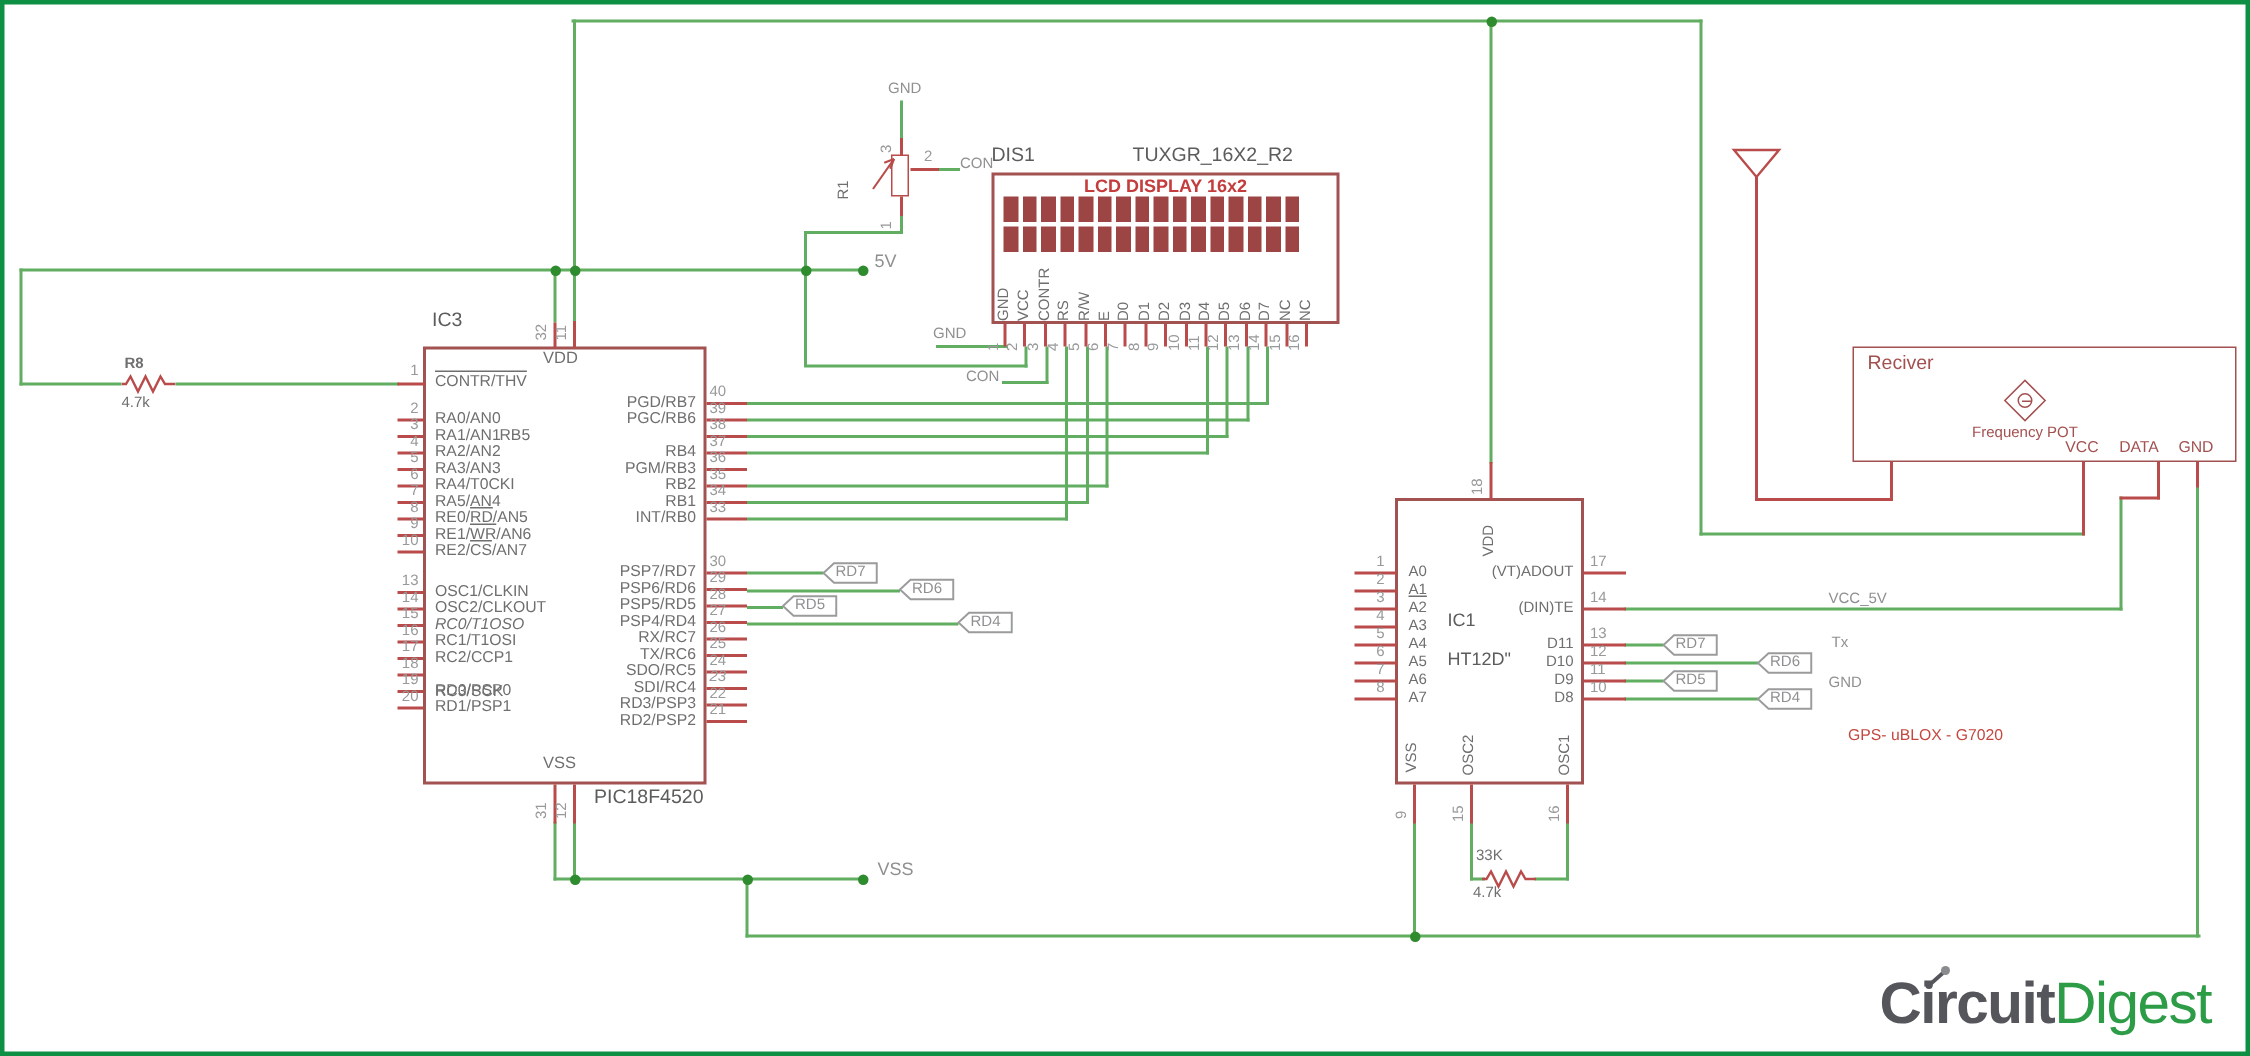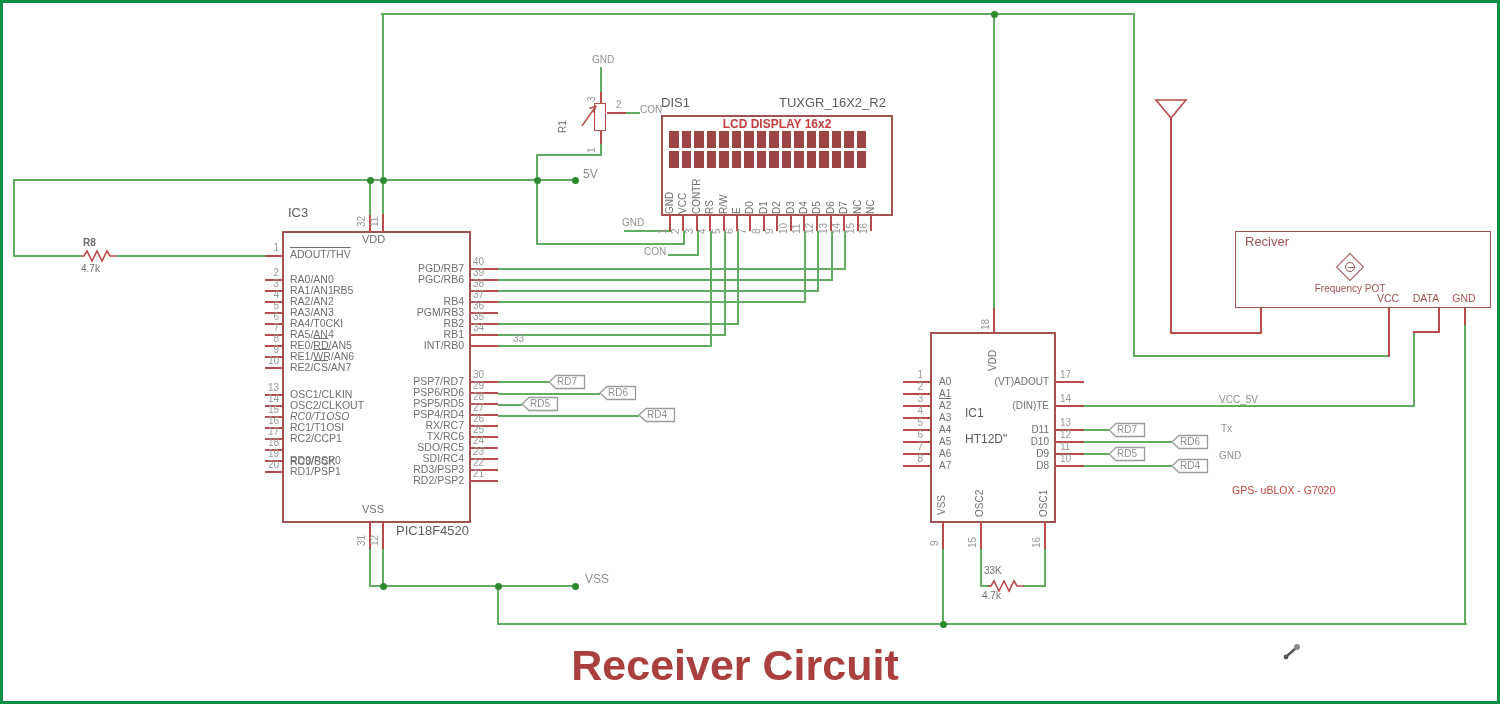--- a/index.html
+++ b/index.html
@@ -40,21 +40,21 @@
   <div class="rbox" style="left:591px;top:100px;width:12px;height:28px;border-color:#b94b4b;"></div>
   <div class="rbox" style="left:1337px;top:254px;width:20px;height:20px;transform:rotate(45deg);"></div>
   <div class="rbox" style="left:1342px;top:259px;width:10px;height:10px;border-radius:50%;"></div>
   <div class="abs" style="left:1344.5px;top:263.5px;width:6px;height:1.5px;background:#a35050;"></div>
 
   <div class="t ref" style="left:285px;top:203px;">IC3</div>
   <div class="t ref" style="left:393px;top:521px;">PIC18F4520</div>
   <div class="t nm" style="left:359px;top:230px;font-size:11px;">VDD</div>
   <div class="t nm" style="left:359px;top:500px;font-size:11px;">VSS</div>
   <div class="t ref" style="left:658px;top:93px;">DIS1</div>
-  <div class="t ref" style="left:752px;top:93px;margin-left:24px;">TUXGR_16X2_R2</div>
+  <div class="t ref" style="left:752px;top:93px;">TUXGR_16X2_R2</div>
   <div class="lcd-title">LCD DISPLAY 16x2</div>
   <div class="t ref" style="left:962px;top:404px;font-size:12px;">IC1</div>
   <div class="t ref" style="left:962px;top:430px;font-size:12px;">HT12D"</div>
 
   <div class="t rtext" style="left:1242px;top:232px;font-size:13px;">Reciver</div>
   <div class="t rtext" style="left:1307px;top:279px;width:80px;text-align:center;font-size:10px;">Frequency POT</div>
   <div class="t rtext" style="left:1363px;top:289px;width:44px;text-align:center;font-size:10.5px;">VCC</div>
   <div class="t rtext" style="left:1401px;top:289px;width:44px;text-align:center;font-size:10.5px;">DATA</div>
   <div class="t rtext" style="left:1439px;top:289px;width:44px;text-align:center;font-size:10.5px;">GND</div>
 
@@ -68,21 +68,23 @@
   <div class="t net" style="left:637px;top:100px;">CON</div>
   <div class="t net2" style="left:580px;top:165px;">5V</div>
   <div class="t net" style="left:619px;top:213px;">GND</div>
   <div class="t net" style="left:641px;top:242px;">CON</div>
   <div class="t net2" style="left:582px;top:570px;">VSS</div>
   <div class="t net" style="left:1216px;top:390px;">VCC_5V</div>
   <div class="t net" style="left:1218px;top:419px;">Tx</div>
   <div class="t net" style="left:1216px;top:446px;">GND</div>
   <div class="t" style="left:1229px;top:481px;font-size:10.5px;color:#c4473f;">GPS- uBLOX - G7020</div>
 
-  <div id="title">Receiver Circuit</div>
+  <div id="logo">
+    <span class="lg-gray">Circuit</span><span class="lg-green">Digest</span>
+  </div>
   <div class="abs" style="left:1279px;top:638px;width:22px;height:20px;">
     <svg width="22" height="20">
       <line x1="5" y1="15" x2="14" y2="7" stroke="#55565b" stroke-width="2.5"></line>
       <circle cx="4" cy="16" r="2.4" fill="#55565b"></circle>
       <circle cx="15" cy="6" r="3" fill="#8a8b8e"></circle>
     </svg>
   </div>
 
   <div id="gen" class="abs" style="left:0;top:0;width:1500px;height:704px;">
       <div class="abs" style="left: 378px; top: 10px; width: 754px; height: 2px; background: rgb(97, 173, 97);"></div>
@@ -184,21 +186,21 @@
           <line x1="17" y1="7" x2="10.5" y2="9.5" stroke="#b94b4b" stroke-width="1.4"></line>
           <line x1="17" y1="7" x2="14.5" y2="13.5" stroke="#b94b4b" stroke-width="1.4"></line>
         </svg>
       </div>
       <div class="abs" style="left: 1151px; top: 95px; width: 34px; height: 22px;">
         <svg width="34" height="22" style="display:block">
           <polygon points="2,2 32,2 17,20" fill="none" stroke="#b94b4b" stroke-width="1.6"></polygon>
         </svg>
       </div>
       <div class="t num" style="left: 245px; top: 238px; width: 31px; text-align: right;">1</div>
-      <div class="t nm" style="left: 287px; top: 245px;"><span class="ov">ADOUT/THV</span></div>
+      <div class="t nm" style="left: 287px; top: 245px;"><span class="ov">CONTR/THV</span></div>
       <div class="abs" style="left: 262px; top: 276px; width: 17px; height: 2px; background: rgb(185, 75, 75);"></div>
       <div class="t num" style="left: 245px; top: 263px; width: 31px; text-align: right;">2</div>
       <div class="t nm" style="left: 287px; top: 270px;"><span>RA0/AN0</span></div>
       <div class="abs" style="left: 262px; top: 287px; width: 17px; height: 2px; background: rgb(185, 75, 75);"></div>
       <div class="t num" style="left: 245px; top: 274px; width: 31px; text-align: right;">3</div>
       <div class="t nm" style="left: 287px; top: 281px;"><span>RA1/AN1</span></div>
       <div class="abs" style="left: 262px; top: 298px; width: 17px; height: 2px; background: rgb(185, 75, 75);"></div>
       <div class="t num" style="left: 245px; top: 285px; width: 31px; text-align: right;">4</div>
       <div class="t nm" style="left: 287px; top: 292px;"><span>RA2/AN2</span></div>
       <div class="abs" style="left: 262px; top: 309px; width: 17px; height: 2px; background: rgb(185, 75, 75);"></div>
@@ -258,21 +260,21 @@
       <div class="abs" style="left: 468px; top: 309px; width: 27px; height: 2px; background: rgb(185, 75, 75);"></div>
       <div class="t num" style="left: 470px; top: 296px;">36</div>
       <div class="t nm" style="left: 330px; top: 303px; width: 131px; text-align: right;">PGM/RB3</div>
       <div class="abs" style="left: 468px; top: 320px; width: 27px; height: 2px; background: rgb(185, 75, 75);"></div>
       <div class="t num" style="left: 470px; top: 307px;">35</div>
       <div class="t nm" style="left: 330px; top: 314px; width: 131px; text-align: right;">RB2</div>
       <div class="abs" style="left: 468px; top: 331px; width: 27px; height: 2px; background: rgb(185, 75, 75);"></div>
       <div class="t num" style="left: 470px; top: 318px;">34</div>
       <div class="t nm" style="left: 330px; top: 325px; width: 131px; text-align: right;">RB1</div>
       <div class="abs" style="left: 468px; top: 342px; width: 27px; height: 2px; background: rgb(185, 75, 75);"></div>
-      <div class="t num" style="left: 470px; top: 329px; margin-left: 40px;">33</div>
+      <div class="t num" style="left: 470px; top: 329px;">33</div>
       <div class="t nm" style="left: 330px; top: 336px; width: 131px; text-align: right;">INT/RB0</div>
       <div class="abs" style="left: 468px; top: 378px; width: 27px; height: 2px; background: rgb(185, 75, 75);"></div>
       <div class="t num" style="left: 470px; top: 365px;">30</div>
       <div class="t nm" style="left: 330px; top: 372px; width: 131px; text-align: right;">PSP7/RD7</div>
       <div class="abs" style="left: 468px; top: 389px; width: 27px; height: 2px; background: rgb(185, 75, 75);"></div>
       <div class="t num" style="left: 470px; top: 376px;">29</div>
       <div class="t nm" style="left: 330px; top: 383px; width: 131px; text-align: right;">PSP6/RD6</div>
       <div class="abs" style="left: 468px; top: 400px; width: 27px; height: 2px; background: rgb(185, 75, 75);"></div>
       <div class="t num" style="left: 470px; top: 387px;">28</div>
       <div class="t nm" style="left: 330px; top: 394px; width: 131px; text-align: right;">PSP5/RD5</div>

